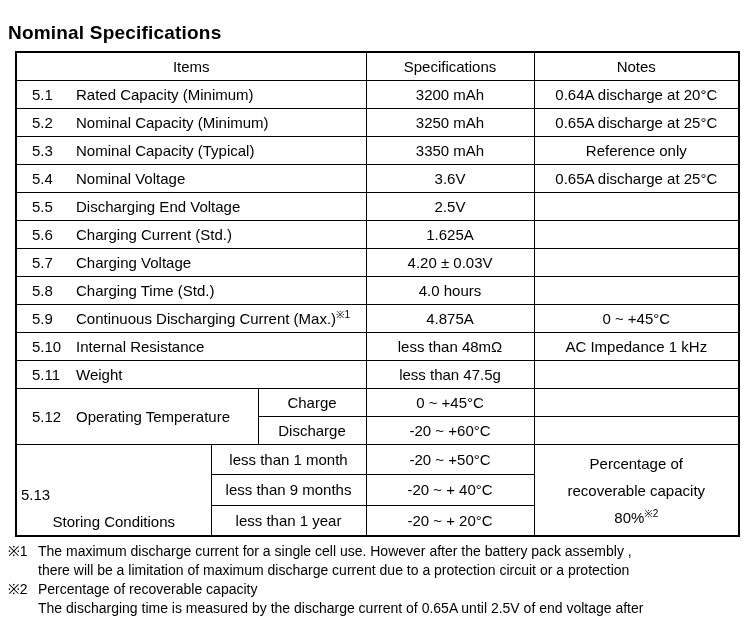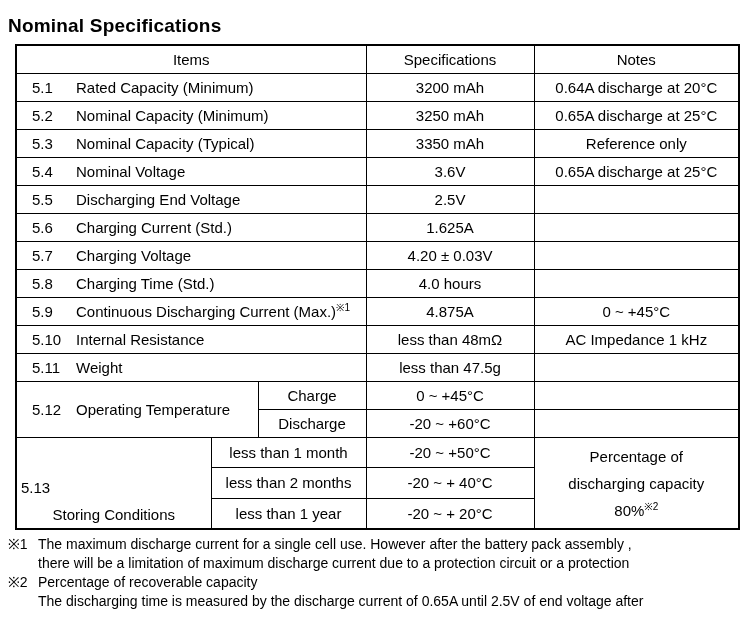--- a/index.html
+++ b/index.html
@@ -12,21 +12,21 @@
   .page {
     position: relative;
     width: 750px;
     height: 636px;
     background: #ffffff;
     overflow: hidden;
   }
   .title {
     font-size: 19px;
     font-weight: bold;
-    padding: 15px 0 0 8px;
+    padding: 22px 0 0 8px;
     letter-spacing: 0.2px;
   }
   table.spec {
     border-collapse: collapse;
     table-layout: fixed;
     width: 723px;
     margin: 7px 0 0 15px;
     border: 2.5px solid #000;
   }
   table.spec th, table.spec td {
@@ -163,27 +163,27 @@
 
     <tr>
       <td class="sc" rowspan="3">
         <div class="sc-no">5.13</div>
         <div class="sc-label">Storing  Conditions</div>
       </td>
       <td class="c" colspan="2">less than 1 month</td>
       <td class="c">-20 ~ +50°C</td>
       <td class="c note-merged" rowspan="3">
         <div class="nline">Percentage of</div>
-        <div class="nline">discharging capacity</div>
+        <div class="nline">recoverable capacity</div>
         <div class="nline"><span>80%</span><sup class="sup">※2</sup></div>
       </td>
     </tr>
 
     <tr>
-      <td class="c" colspan="2">less than 2 months</td>
+      <td class="c" colspan="2">less than 9 months</td>
       <td class="c">-20 ~ + 40°C</td>
     </tr>
 
     <tr>
       <td class="c" colspan="2">less than 1 year</td>
       <td class="c">-20 ~ + 20°C</td>
     </tr>
 
   </tbody>
     </table>

